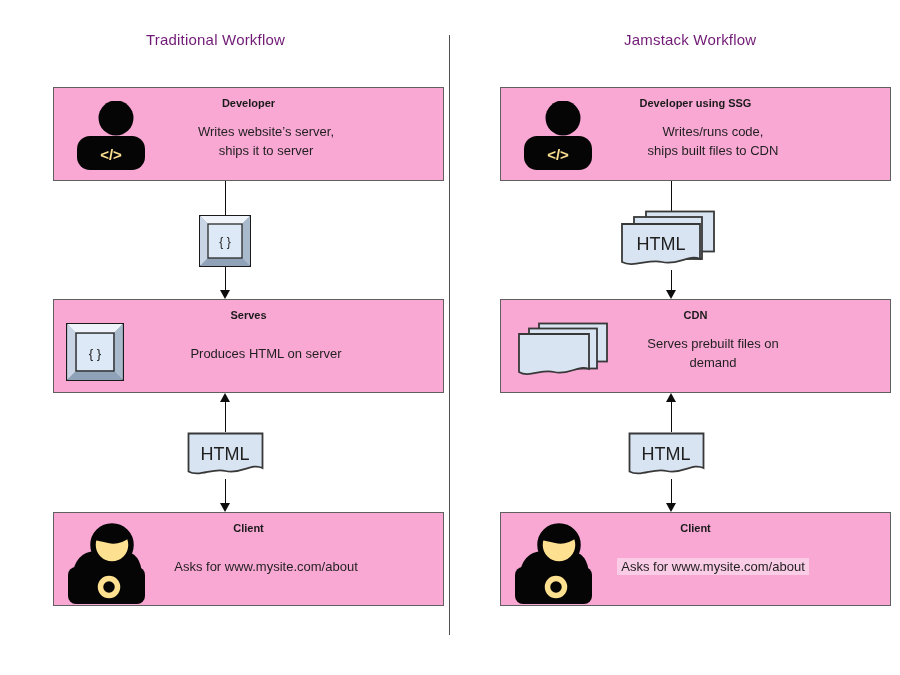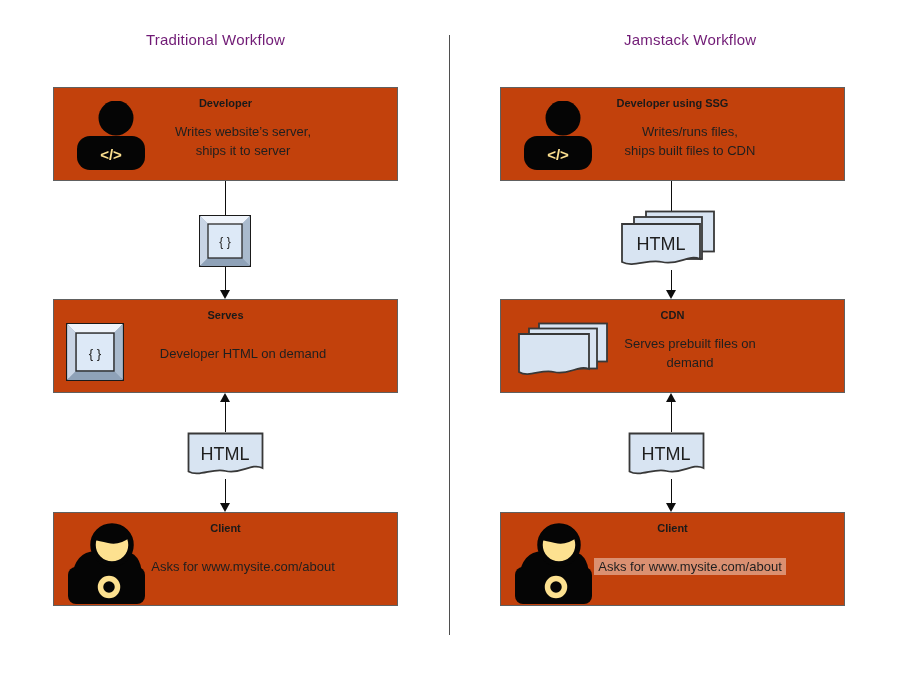--- a/index.html
+++ b/index.html
@@ -2,22 +2,22 @@
 <html><head>
 <meta charset="utf-8">
 <style>
   html,body{margin:0;padding:0;background:#ffffff;}
   body{font-family:"Liberation Sans",sans-serif;color:#1c1c1c;}
   .canvas{position:relative;width:900px;height:675px;background:#ffffff;overflow:hidden;}
 
   .col-title{position:absolute;top:31px;font-size:15px;letter-spacing:.2px;color:#701a75;white-space:nowrap;}
   .divider{position:absolute;left:449px;top:35px;width:0;height:600px;border-left:1.5px solid #4f4f4f;}
 
-  .wbox{position:absolute;width:345px;height:94px;box-sizing:border-box;
-        background:#c2410c;border:1.5px solid #606060;}
+  .wbox{position:absolute;width:391px;height:94px;box-sizing:border-box;
+        background:#f9a8d4;border:1.5px solid #606060;}
   .box-title{position:absolute;top:9px;left:0;right:0;text-align:center;
              font-size:11px;font-weight:bold;color:#1a1a1a;}
   .box-body{position:absolute;left:35px;right:0;text-align:center;
             font-size:13px;line-height:19px;color:#1f1f1f;}
   .box-body.two{top:34px;}
   .box-body.single{top:44px;}
   .hl{background:rgba(255,255,255,0.42);padding:1px 4px;}
 
   .icon{position:absolute;}
 
@@ -66,21 +66,21 @@
     <polygon points="1,51 9,43 43,43 51,51" fill="#8FA2B8"></polygon>
     <rect x="9" y="9" width="34" height="34" fill="#DDE9F7" stroke="#2b2b2b" stroke-width="1.3"></rect>
     <text x="26" y="31" text-anchor="middle" font-size="12" fill="#222">{ }</text>
   </svg>
 
   <div class="vline head-down" style="left:224.5px;top:267px;height:24px;"></div>
 
   <div class="wbox" style="left:53px;top:299px;">
     <div class="box-title">Serves</div>
     <div class="box-body single">
-      <div>Developer HTML on demand</div>
+      <div>Produces HTML on server</div>
     </div>
     <svg class="icon" style="left:12px;top:23px;" width="58" height="58" viewBox="0 0 52 52">
       <rect x="1" y="1" width="50" height="50" fill="#8FA2B8" stroke="#1a1a1a" stroke-width="2"></rect>
       <polygon points="1,1 51,1 43,9 9,9" fill="#EFF4FB"></polygon>
       <polygon points="1,1 9,9 9,43 1,51" fill="#C9D5E5"></polygon>
       <polygon points="51,1 51,51 43,43 43,9" fill="#A9BACD"></polygon>
       <polygon points="1,51 9,43 43,43 51,51" fill="#8FA2B8"></polygon>
       <rect x="9" y="9" width="34" height="34" fill="#DDE9F7" stroke="#2b2b2b" stroke-width="1.3"></rect>
       <text x="26" y="31" text-anchor="middle" font-size="12" fill="#222">{ }</text>
     </svg>
@@ -105,21 +105,21 @@
       <circle cx="45" cy="22" r="19" fill="#FDE190" stroke="#050505" stroke-width="5.5"></circle>
       <path d="M27 17 Q29 2 45 1.5 Q60 2 63.5 14 Q52 23 41 20 Q32 18 27 17 Z" fill="#050505"></path>
       <rect x="1" y="44" width="77" height="37" rx="8" fill="#050505"></rect>
       <circle cx="42" cy="64" r="8.5" fill="none" stroke="#FDE190" stroke-width="5.5"></circle>
     </svg>
   </div>
 
   <div class="wbox" style="left:500px;top:87px;">
     <div class="box-title">Developer using SSG</div>
     <div class="box-body two">
-      <div>Writes/runs files,</div>
+      <div>Writes/runs code,</div>
       <div>ships built files to CDN</div>
     </div>
     <svg class="icon" style="left:22px;top:13px;" width="70" height="70" viewBox="0 0 70 70">
       <circle cx="40" cy="17" r="17.5" fill="#050505"></circle>
       <rect x="1" y="35" width="68" height="34" rx="13" fill="#050505"></rect>
       <text x="35" y="59" text-anchor="middle" font-size="15" font-weight="bold" fill="#FDE190">&lt;/&gt;</text>
     </svg>
   </div>
 
   <div class="vline" style="left:670.5px;top:181px;height:31px;"></div>

